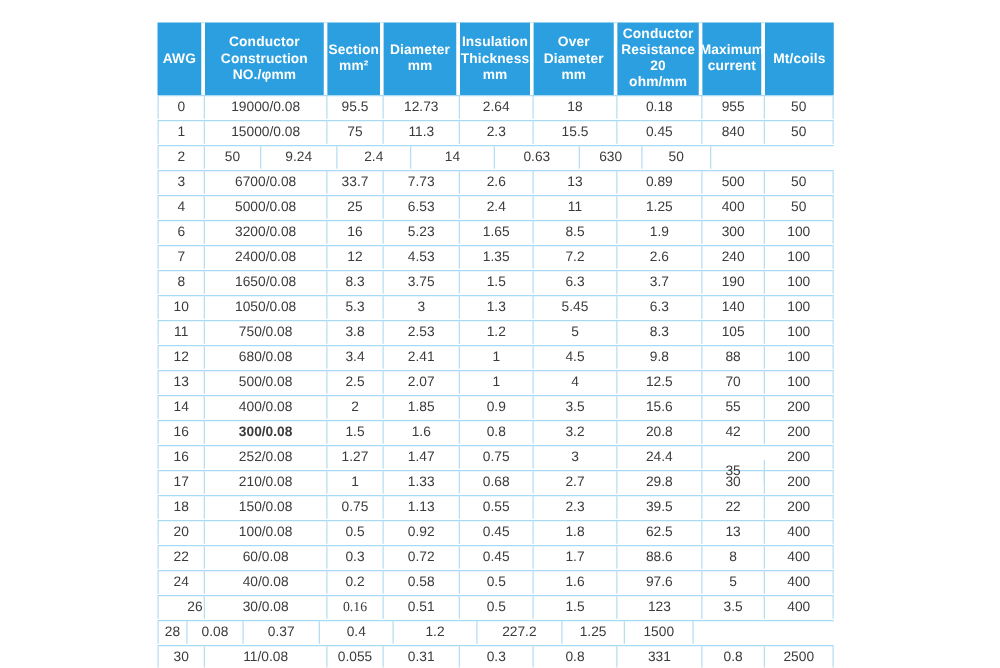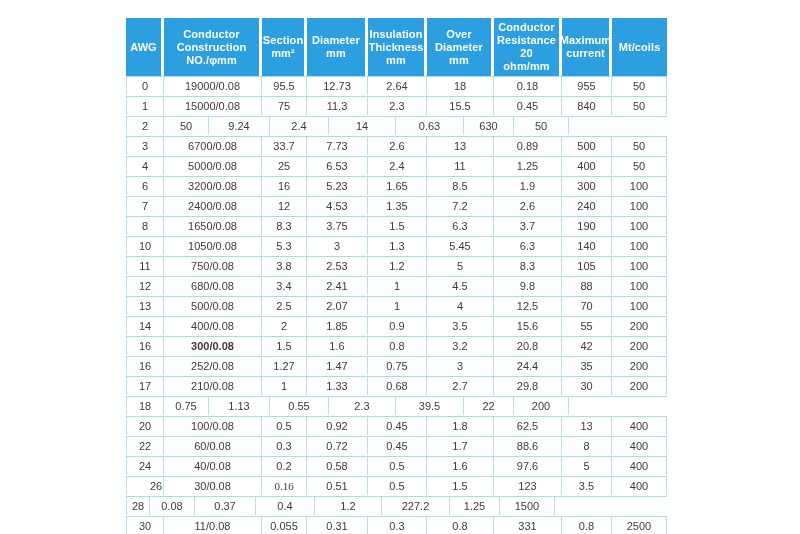--- a/index.html
+++ b/index.html
@@ -272,36 +272,37 @@
           <div class="tcell" style="width: 55px;">200</div>
         </div>
         <div class="trow">
           <div class="tcell" style="width: 38px;">16</div>
           <div class="tcell" style="width: 98px;">252/0.08</div>
           <div class="tcell" style="width: 45px;">1.27</div>
           <div class="tcell" style="width: 61px;">1.47</div>
           <div class="tcell" style="width: 59px;">0.75</div>
           <div class="tcell" style="width: 67px;">3</div>
           <div class="tcell" style="width: 68px;">24.4</div>
-          <div class="tcell" style="width: 50px;">35</div>
+          <div class="tcell" style="width: 50px; margin-top: 11px;">35</div>
           <div class="tcell" style="width: 55px;">200</div>
         </div>
         <div class="trow">
           <div class="tcell" style="width: 38px;">17</div>
           <div class="tcell" style="width: 98px;">210/0.08</div>
           <div class="tcell" style="width: 45px;">1</div>
           <div class="tcell" style="width: 61px;">1.33</div>
           <div class="tcell" style="width: 59px;">0.68</div>
           <div class="tcell" style="width: 67px;">2.7</div>
           <div class="tcell" style="width: 68px;">29.8</div>
           <div class="tcell" style="width: 50px;">30</div>
           <div class="tcell" style="width: 55px;">200</div>
         </div>
         <div class="trow">
           <div class="tcell" style="width: 38px;">18</div>
+          <div class="tcell" style="width: 98px;">150/0.08</div>
           <div class="tcell" style="width: 45px;">0.75</div>
           <div class="tcell" style="width: 61px;">1.13</div>
           <div class="tcell" style="width: 59px;">0.55</div>
           <div class="tcell" style="width: 67px;">2.3</div>
           <div class="tcell" style="width: 68px;">39.5</div>
           <div class="tcell" style="width: 50px;">22</div>
           <div class="tcell" style="width: 55px;">200</div>
         </div>
         <div class="trow">
           <div class="tcell" style="width: 38px;">20</div>

